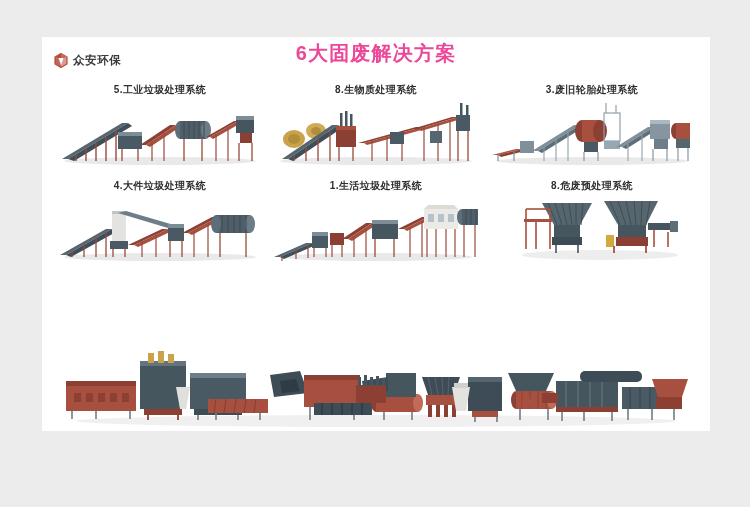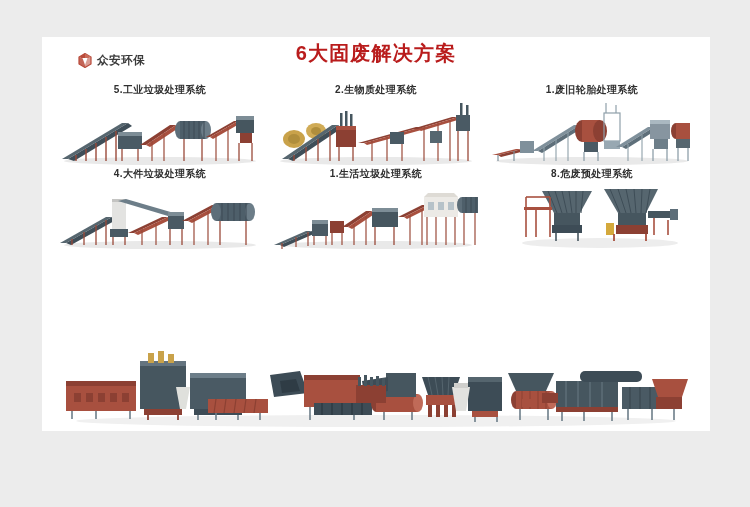--- a/index.html
+++ b/index.html
@@ -23,21 +23,21 @@
     left: 42px;
     top: 37px;
     width: 668px;
     height: 394px;
     background: #ffffff;
   }
 
   
   .brand {
     position: absolute;
-    left: 36px;
+    left: 12px;
     top: 16px;
     display: flex;
     align-items: center;
     gap: 5px;
   }
   .brand-icon {
     width: 14px;
     height: 15px;
     display: block;
   }
@@ -50,21 +50,21 @@
   }
 
   
   .big-title {
     position: absolute;
     left: 0;
     width: 668px;
     text-align: center;
     font-size: 20px;
     font-weight: bold;
-    color: #b91c1c;
+    color: #ec4899;
     letter-spacing: 1.2px;
     line-height: 1;
   }
   #title-top { top: 6px; }
   #title-bottom { top: 274px; }
 
   
   .grid {
     position: absolute;
     left: 10px;
@@ -191,21 +191,21 @@
               <rect x="184" y="34" width="12" height="10" fill="#8c4033"></rect>
               <g stroke="#9a4a3a" stroke-width="1.3">
                 <line x1="183" y1="44" x2="183" y2="62"></line>
                   <line x1="196" y1="44" x2="196" y2="62"></line>
               </g>
             </svg>
           </div>
         </div>
 
         <div class="cell">
-          <div class="cell-label">2.生物质处理系统</div>
+          <div class="cell-label">8.生物质处理系统</div>
           <div class="cell-art">
             <svg width="208" height="70" viewBox="0 0 208 70">
               <ellipse cx="104" cy="62" rx="96" ry="4" fill="#e9e9e9"></ellipse>
 
               <ellipse cx="22" cy="40" rx="11" ry="9" fill="#c9a24a"></ellipse>
               <ellipse cx="22" cy="40" rx="6" ry="5" fill="#b08e3c"></ellipse>
               <ellipse cx="44" cy="32" rx="10" ry="8" fill="#d0ab56"></ellipse>
               <ellipse cx="44" cy="32" rx="5" ry="4" fill="#b08e3c"></ellipse>
 
               <polygon points="10,60 16,60 66,26 60,26" fill="#56666f"></polygon>
@@ -255,21 +255,21 @@
               </g>
               <g stroke="#9a4a3a" stroke-width="1.3">
                 <line x1="186" y1="32" x2="186" y2="62"></line>
                   <line x1="196" y1="32" x2="196" y2="62"></line>
               </g>
             </svg>
           </div>
         </div>
 
         <div class="cell">
-          <div class="cell-label">1.废旧轮胎处理系统</div>
+          <div class="cell-label">3.废旧轮胎处理系统</div>
           <div class="cell-art">
             <svg width="208" height="70" viewBox="0 0 208 70">
               <ellipse cx="104" cy="62" rx="96" ry="4" fill="#e9e9e9"></ellipse>
 
               <polygon points="4,56 10,56 34,50 28,50" fill="#a8503f"></polygon>
               <polygon points="10,56 13,58 37,52 34,50" fill="#8c4033"></polygon>
               <g stroke="#7f909b" stroke-width="1.2">
                 <line x1="10" y1="56" x2="10" y2="62"></line>
                   <line x1="26" y1="52" x2="26" y2="62"></line>
               </g>
@@ -319,21 +319,21 @@
               <rect x="188" y="40" width="14" height="9" fill="#56666f"></rect>
               <g stroke="#8fa0aa" stroke-width="1.3">
                 <line x1="190" y1="49" x2="190" y2="62"></line>
                   <line x1="200" y1="49" x2="200" y2="62"></line>
               </g>
             </svg>
           </div>
         </div>
       </div>
 
-      <div class="grid-row" style="">
+      <div class="grid-row" style="margin-top:12px;">
 
         <div class="cell">
           <div class="cell-label">4.大件垃圾处理系统</div>
           <div class="cell-art">
             <svg width="208" height="70" viewBox="0 0 208 70">
               <ellipse cx="104" cy="62" rx="96" ry="4" fill="#e9e9e9"></ellipse>
 
               <polygon points="4,60 10,60 56,34 50,34" fill="#56666f"></polygon>
               <polygon points="10,60 15,62 60,37 56,34" fill="#3f4e58"></polygon>
               <g stroke="#9a4a3a" stroke-width="1.3">

